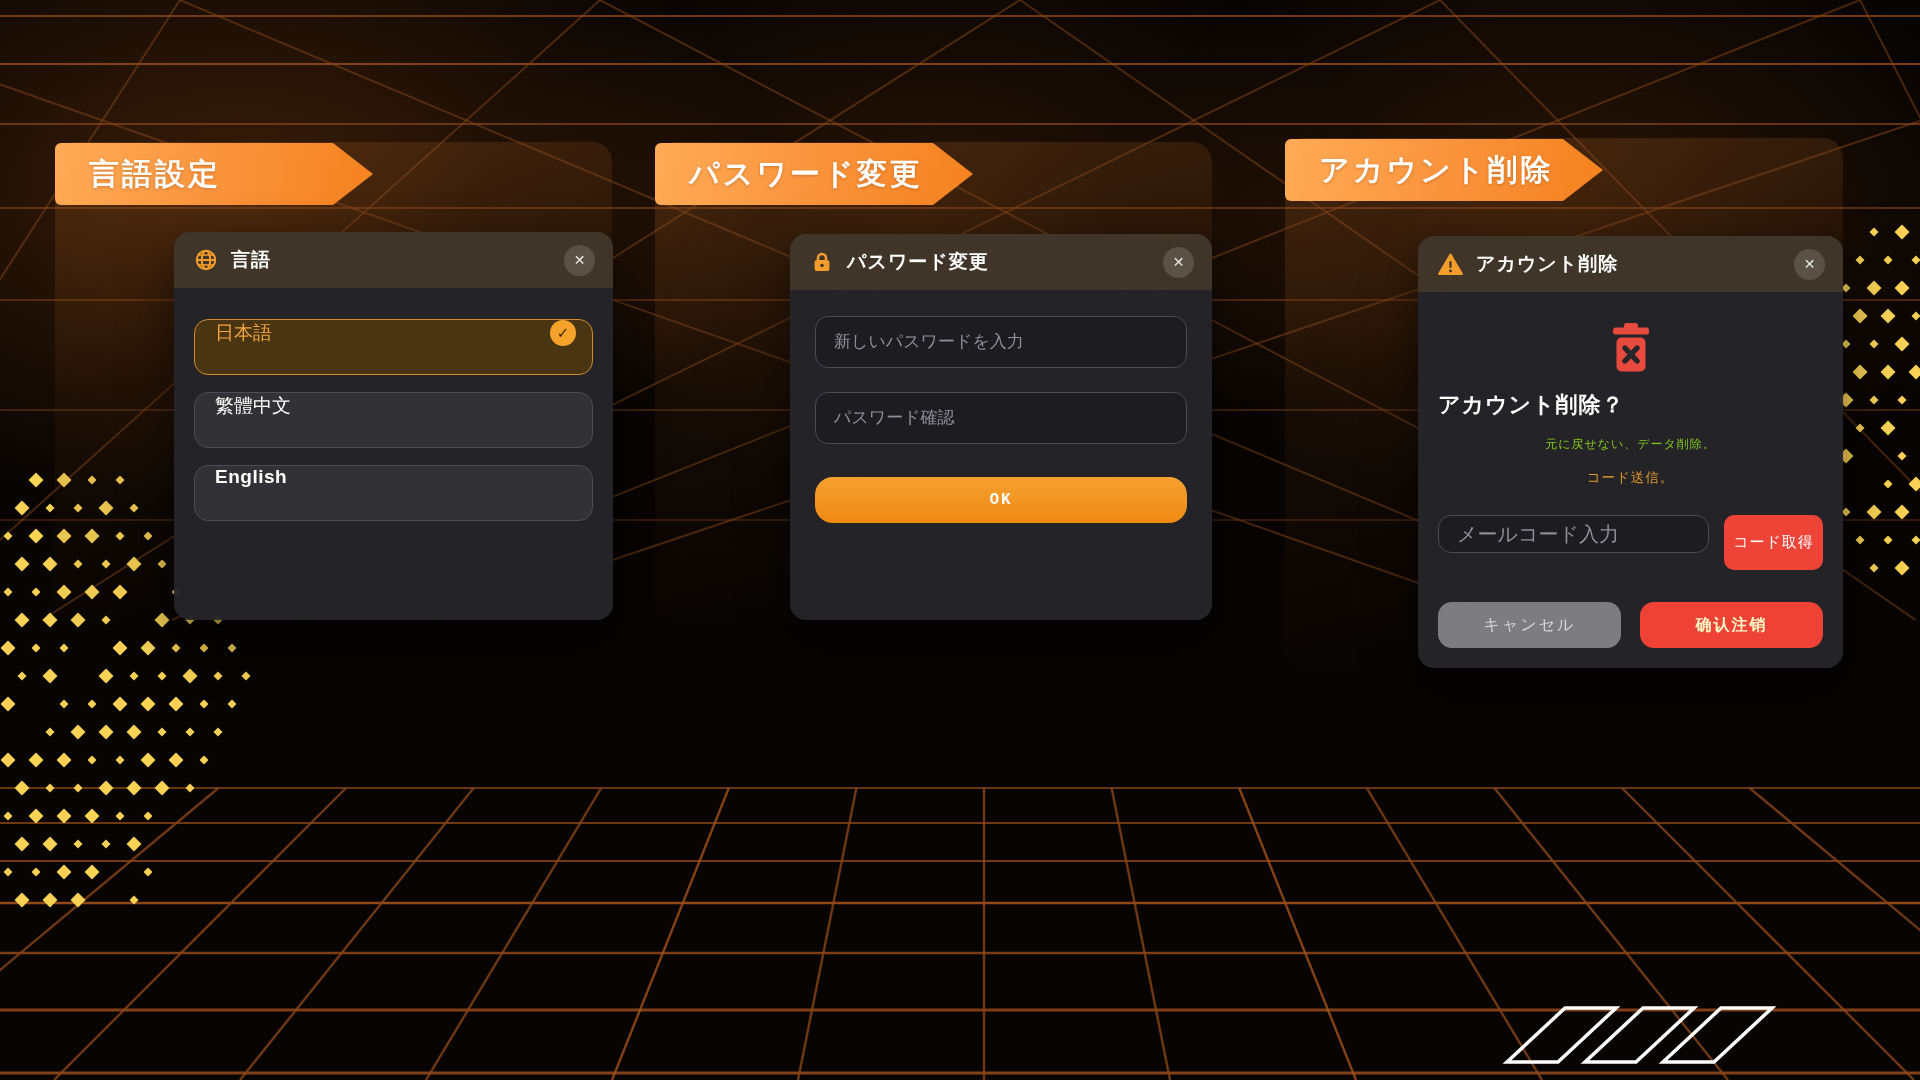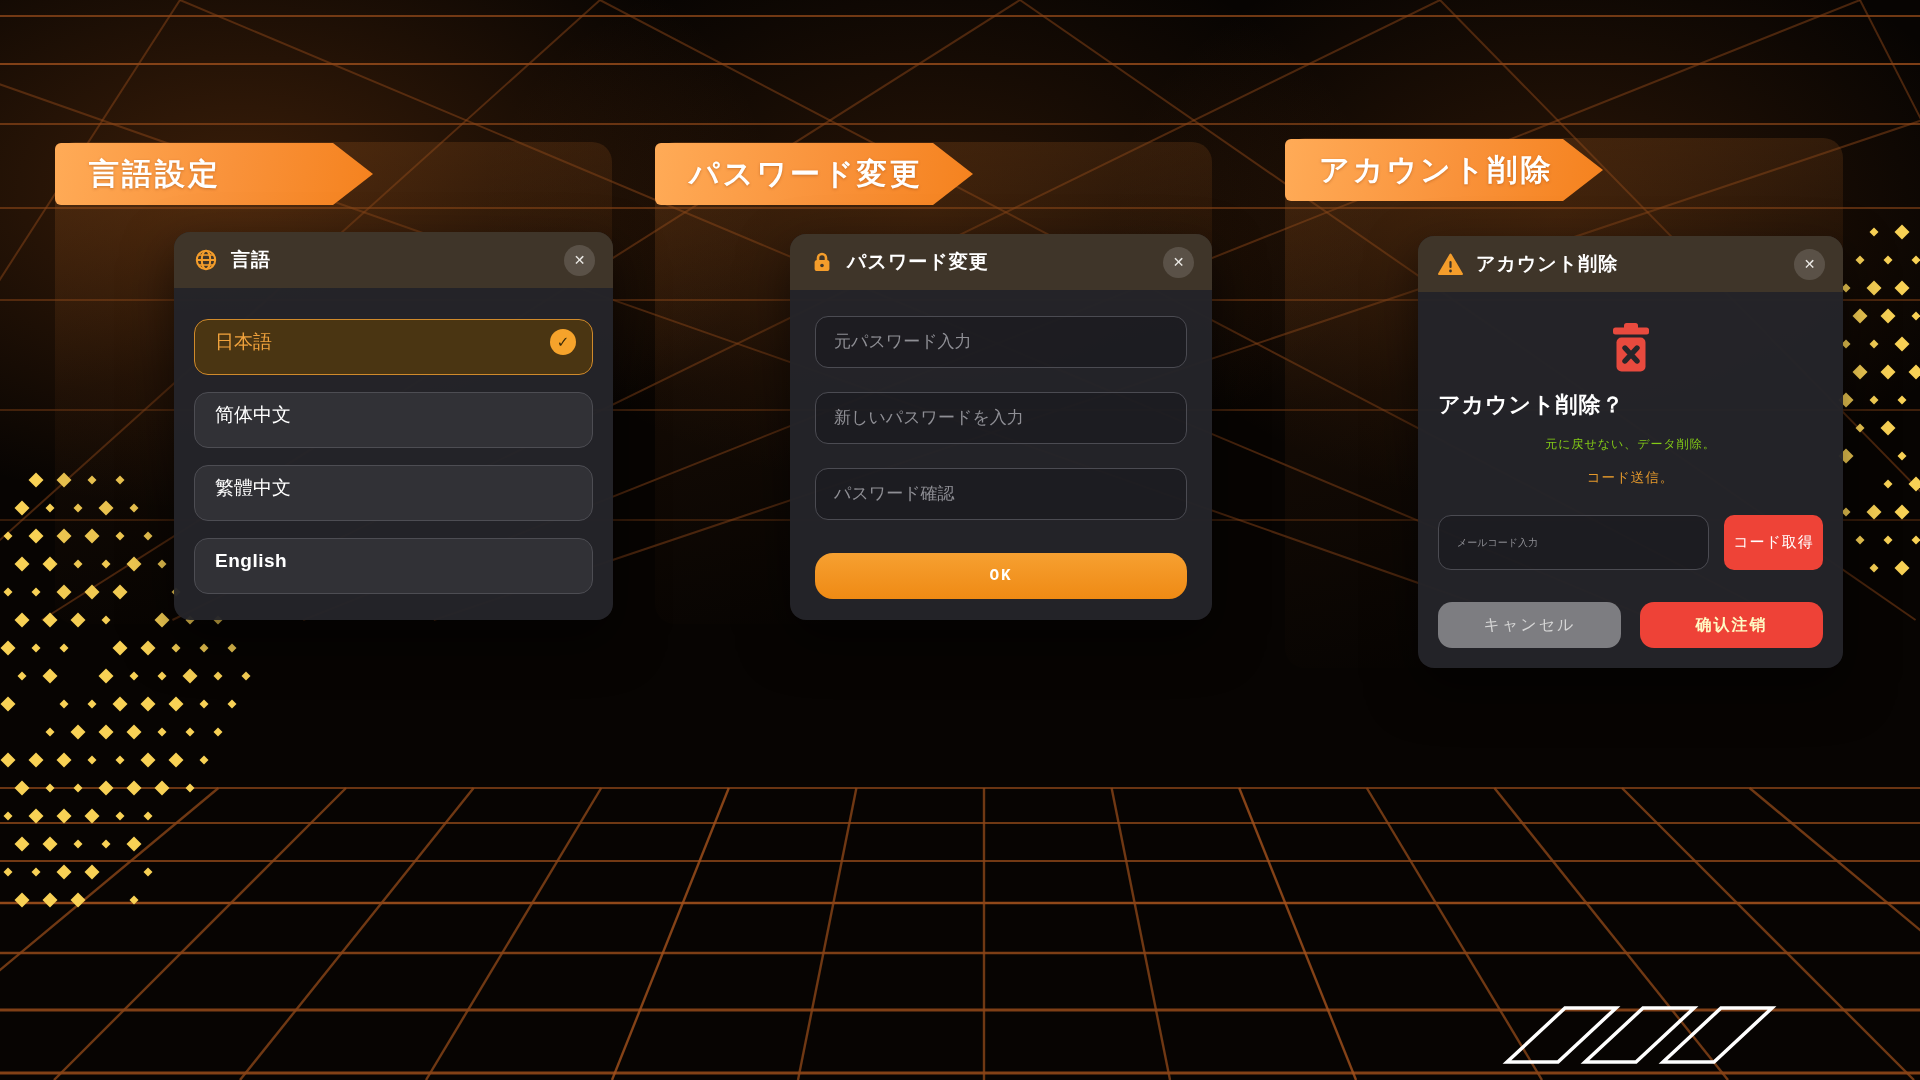--- a/index.html
+++ b/index.html
@@ -40,21 +40,21 @@
     background:rgba(255,255,255,.14);color:#eceae6;font-size:14px;line-height:31px;
     text-align:center;padding:0;font-family:inherit;}
 
   .m-lang{left:119px;top:90px;width:439px;height:388px;}
   .m-pass{left:135px;top:92px;width:422px;height:386px;}
   .m-del {left:133px;top:98px;width:425px;height:432px;}
 
   
   .opt-list{padding:31px 20px 0 20px;}
   .opt{height:56px;border-radius:14px;background:#313136;border:1.5px solid #4d4d53;
-    margin-bottom:17px;display:flex;align-items:center;padding:0 16px 10px 20px;
+    margin-bottom:17px;display:flex;padding:0 16px 10px 20px;
     box-sizing:border-box;color:#fff;font-size:19px;cursor:pointer;}
   .opt.en{font-weight:bold;letter-spacing:.5px;}
   .opt.selected{background:#4a3512;border-color:#d08a2b;color:#f0a23c;}
   .opt .spacer{flex:1;}
   .check{width:26px;height:26px;border-radius:50%;background:#f6a32b;color:#3a2a08;
     font-size:15px;font-weight:900;line-height:26px;text-align:center;}
 
   
   .form{padding:26px 25px 0 25px;}
   .tinput{width:100%;height:52px;border-radius:13px;border:1.5px solid #4b4b52;
@@ -65,21 +65,21 @@
     background:linear-gradient(180deg,#f6a031 0%,#ef8a14 100%);
     color:#fff;font-size:16px;font-weight:bold;letter-spacing:2px;font-family:Liberation Mono, monospace;}
 
   
   .del-body{padding:0 20px;}
   .trash{display:block;margin:31px auto 0 auto;}
   .del-h{margin-top:18px;text-align:left;color:#fff;font-size:22px;font-weight:bold;letter-spacing:1px;}
   .del-w{margin-top:16px;text-align:center;color:#84cc16;font-size:12px;letter-spacing:1px;}
   .del-hint{margin-top:16px;text-align:center;color:#e5992b;font-size:13.5px;letter-spacing:1px;}
   .coderow{margin-top:28px;display:flex;gap:15px;}
-  .coderow .tinput{flex:1;height:55px;margin-bottom:0;font-size:10px;}
+  .coderow .tinput{flex:1;height:38px;margin-bottom:0;font-size:20px;}
   .getcode{width:99px;height:55px;border:none;border-radius:10px;background:#ee4337;cursor:pointer;
     color:#fff;font-size:15px;font-family:inherit;letter-spacing:1px;}
   .btnrow{margin-top:32px;display:flex;gap:19px;}
   .btnrow button{flex:1;height:46px;border:none;border-radius:14px;font-size:16px;
     font-family:Liberation Sans, sans-serif;cursor:pointer;letter-spacing:2px;}
   .cancel{background:#7d7d81;color:#d6d6d6;}
   .confirm{background:#ee4237;color:#fef9c3;font-weight:bold;}
 
   .ico{flex:none;}
 </style>
@@ -289,23 +289,20 @@
         <span class="ttl">言語</span>
         <button class="closebtn">✕</button>
       </div>
       <div class="opt-list">
         <div class="opt selected">
           <span>日本語</span>
           <span class="spacer"></span>
           <span class="check">✓</span>
         </div>
         <div class="opt">
-          <span>简体中文</span>
-        </div>
-        <div class="opt">
           <span>繁體中文</span>
         </div>
         <div class="opt en">
           <span>English</span>
         </div>
       </div>
     </div>
   </section>
 
   <section class="panel pass">
@@ -316,21 +313,20 @@
       <div class="modal-head">
         <svg class="ico" width="24" height="24" viewBox="0 0 24 24">
           <path d="M8 11 V8 a4 4 0 0 1 8 0 V11" fill="none" stroke="#f49d2b" stroke-width="2.6"></path>
           <rect x="4.6" y="10" width="14.8" height="11" rx="2.6" fill="#f49d2b"></rect>
           <circle cx="12" cy="15.5" r="1.8" fill="#3f3529"></circle>
         </svg>
         <span class="ttl">パスワード変更</span>
         <button class="closebtn">✕</button>
       </div>
       <div class="form">
-        <input class="tinput" type="password" placeholder="元パスワード入力" style="">
         <input class="tinput" type="password" placeholder="新しいパスワードを入力" style="">
         <input class="tinput" type="password" placeholder="パスワード確認" style="">
         <button class="okbtn">OK</button>
       </div>
     </div>
   </section>
 
   <section class="panel del">
     <div class="banner">
       <span>アカウント削除</span>

